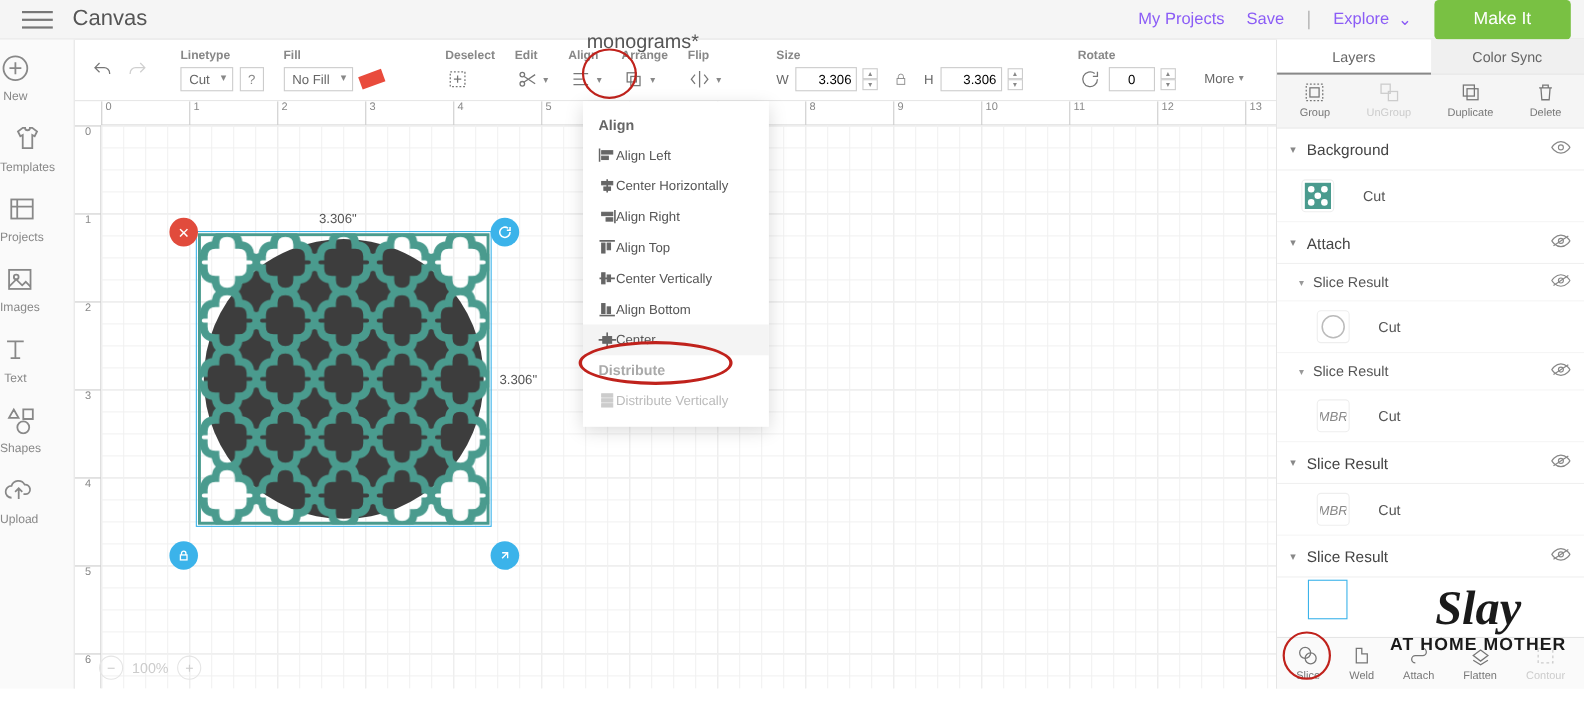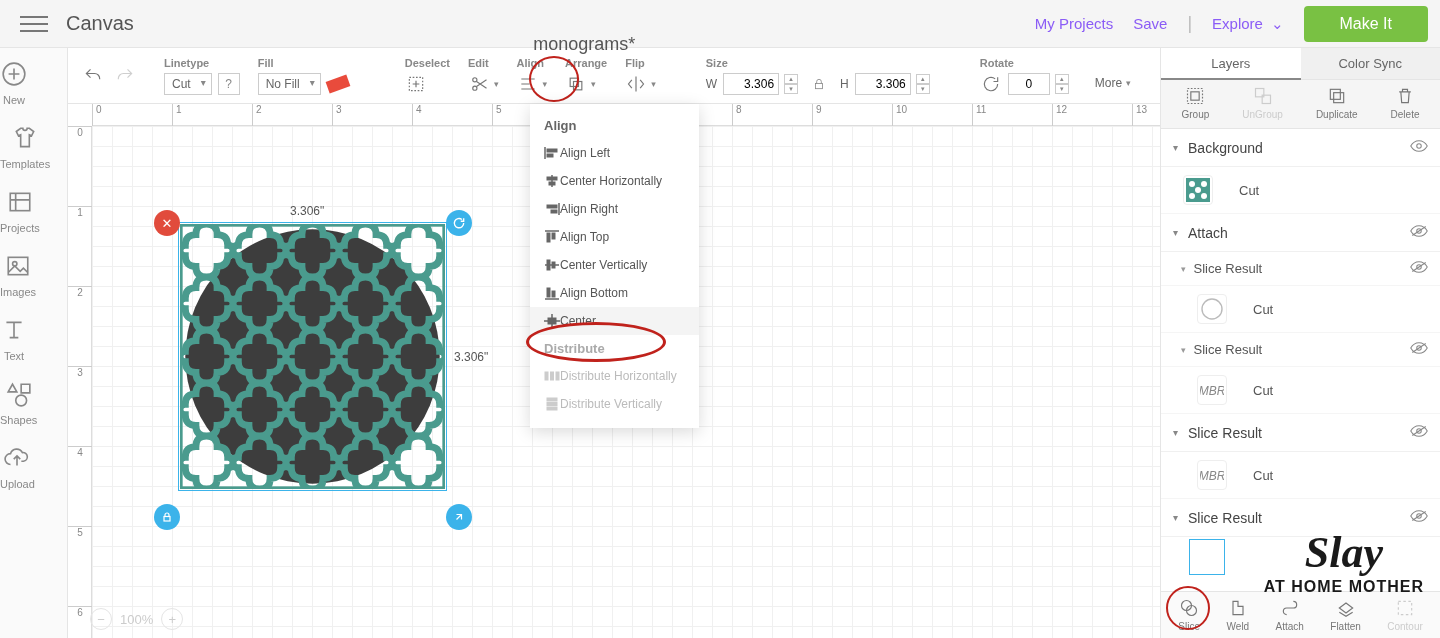--- a/index.html
+++ b/index.html
@@ -1,19 +1,19 @@
 <!DOCTYPE html>
 <html><head>
 <meta charset="utf-8">
 <style>
 * { margin: 0; padding: 0; box-sizing: border-box; font-family: -apple-system, BlinkMacSystemFont, "Segoe UI", Helvetica, Arial, sans-serif; }
 body { width: 1440px; height: 638px; overflow: hidden; background: #fff; color: #444; font-size: 13px; }
 
 
-.header { height: 48px; background: #f5f5f5; display: flex; align-items: center; padding: 0 12px; border-bottom: 1px solid #e5e5e5; }
+.header { height: 36px; background: #f5f5f5; display: flex; align-items: center; padding: 0 12px; border-bottom: 1px solid #e5e5e5; }
 .hamburger { width: 28px; height: 28px; display: flex; flex-direction: column; justify-content: center; gap: 5px; cursor: pointer; margin-right: 18px; margin-left: 8px;}
 .hamburger span { height: 2px; background: #777; }
 .header-title { font-size: 20px; font-weight: 300; color: #555; }
 .header-center { flex: 1; text-align: center; font-size: 18px; color: #555; font-weight: 300; margin-top: 42px; }
 .header-right { display: flex; align-items: center; gap: 20px; }
 .hdr-link { font-size: 15px; color: #8b5cf6; cursor: pointer; font-weight: 500;}
 .hdr-divider { color: #bbb; font-size: 18px; }
 .hdr-explore { display: flex; align-items: center; gap: 8px; }
 .make-it { background: #79c143; color: #fff; padding: 9px 36px; border-radius: 4px; font-size: 16px; cursor: pointer; }
 
@@ -411,28 +411,20 @@
       <div class="ap-item highlight">
           <div class="ap-icon"><svg viewBox="0 0 16 14">
               <path d="M8 0v14M0 7h16" stroke-width="1.5"></path>
               <rect x="4" y="4" width="8" height="6"></rect>
             </svg></div>
           <span>Center</span>
         </div>
       <div class="ap-section" style="color:#aaa">Distribute</div>
       <div class="ap-item disabled">
           <div class="ap-icon"><svg viewBox="0 0 16 14">
-              <rect x="1" y="3" width="3" height="8"></rect>
-              <rect x="6.5" y="3" width="3" height="8"></rect>
-              <rect x="12" y="3" width="3" height="8"></rect>
-            </svg></div>
-          <span>Distribute Horizontally</span>
-        </div>
-      <div class="ap-item disabled">
-          <div class="ap-icon"><svg viewBox="0 0 16 14">
               <rect x="3" y="1" width="10" height="3"></rect>
               <rect x="3" y="5.5" width="10" height="3"></rect>
               <rect x="3" y="10" width="10" height="3"></rect>
             </svg></div>
           <span>Distribute Vertically</span>
         </div>
 
       <div class="red-annot" style="top:218px;left:-4px;width:140px;height:40px;border-radius:50%; border-width:3px"></div>
     </div>
 

